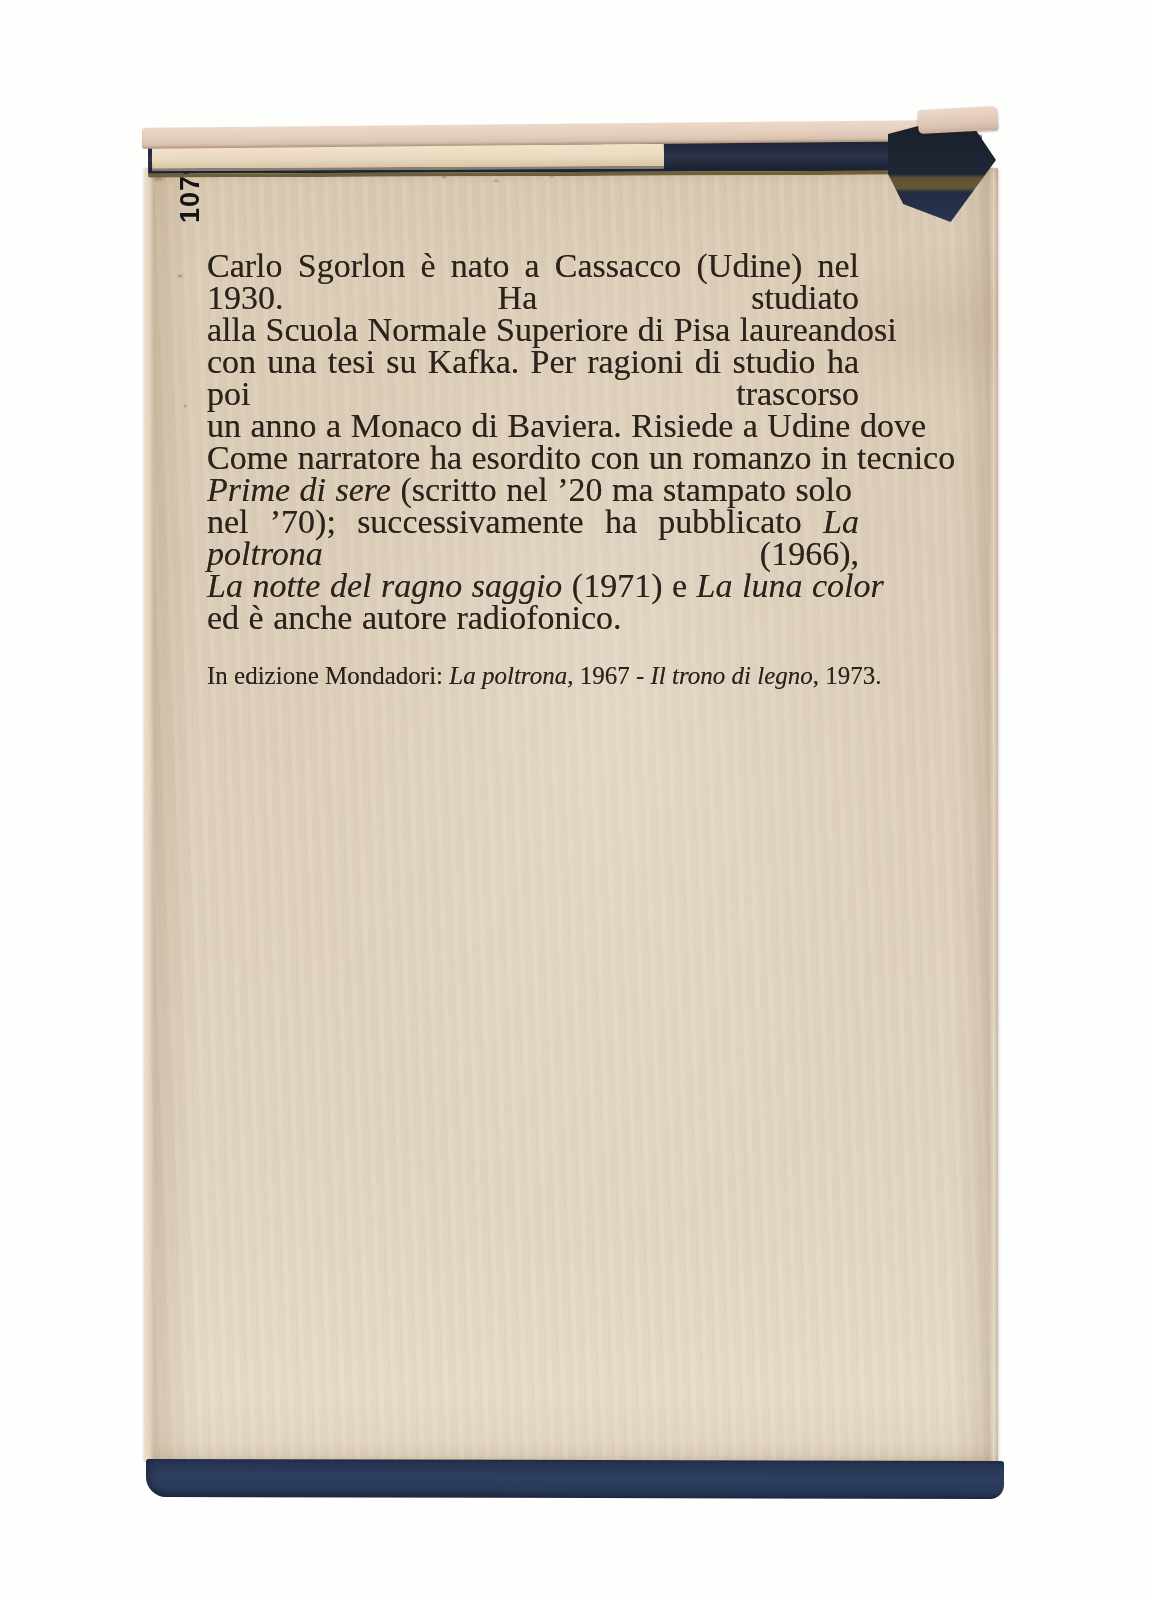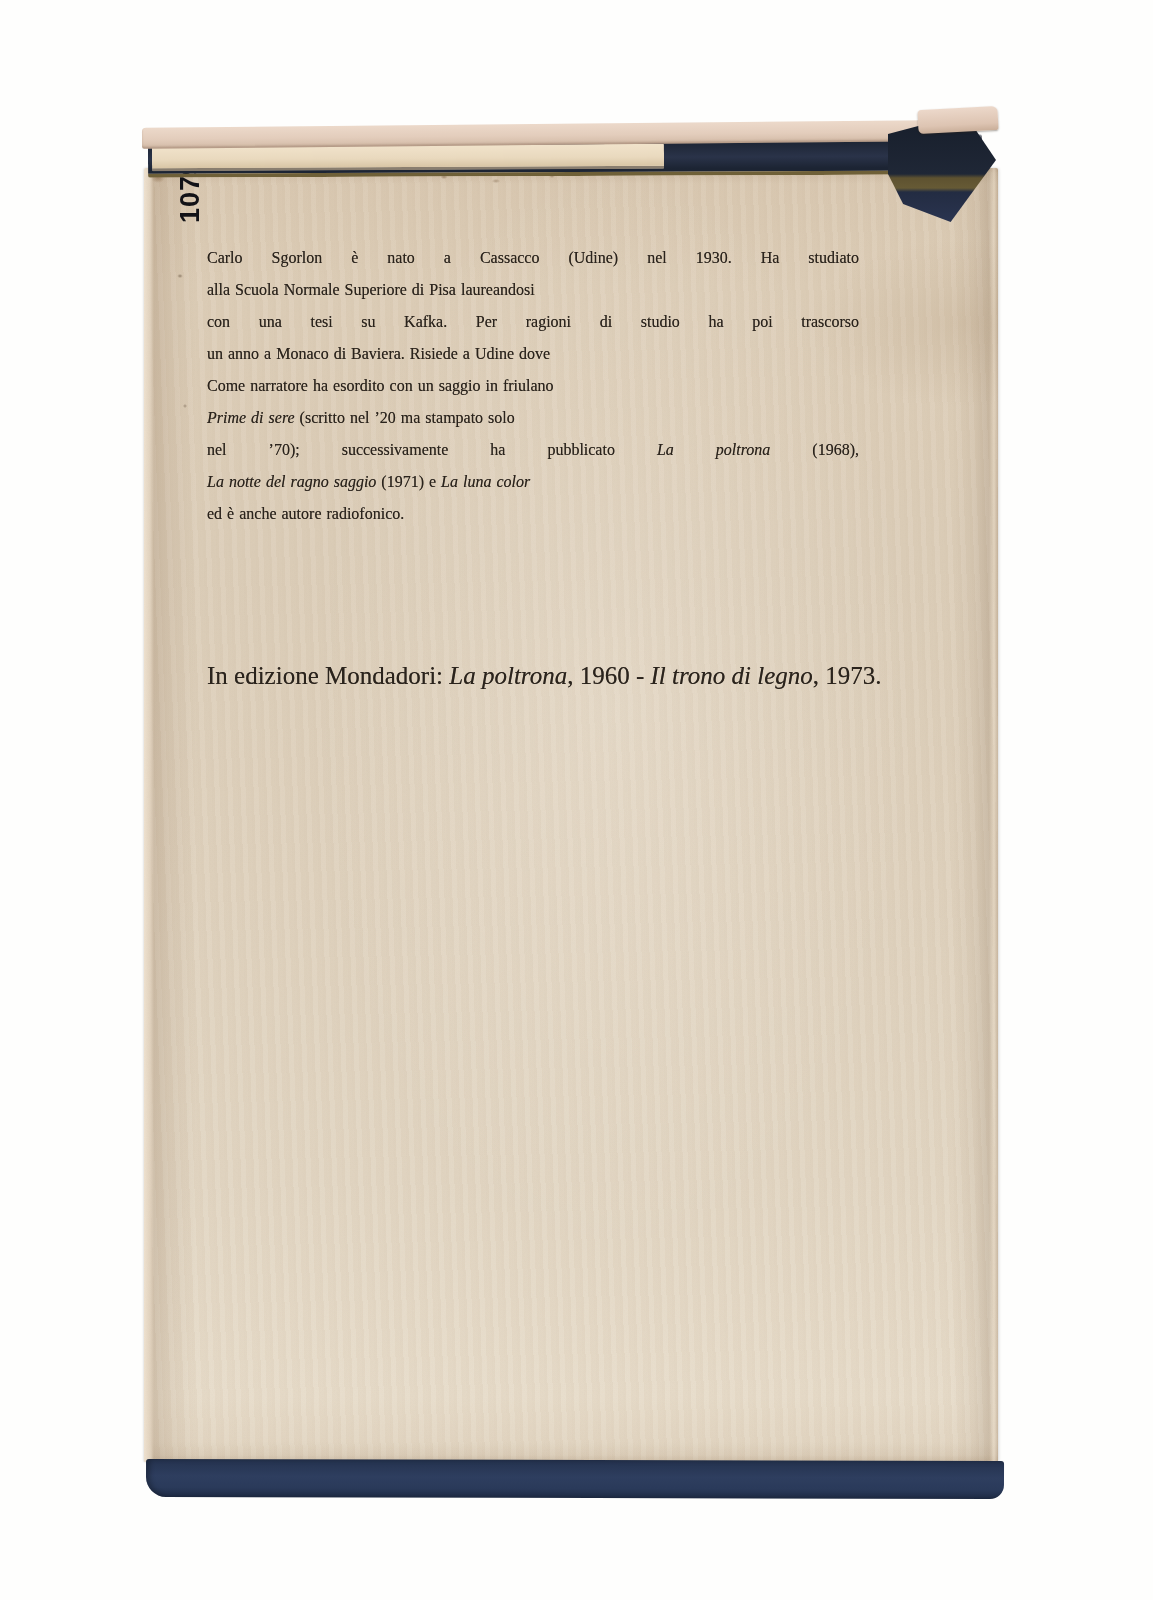--- a/index.html
+++ b/index.html
@@ -90,22 +90,22 @@
     font-weight: bold;
     font-size: 27px;
     letter-spacing: 1px;
     color: #121217;
     text-align: center;
     line-height: 30px;
   }
 
   
   .bio {
-    position: absolute; left: 63px; top: 74px; width: 652px;
-    font-size: 16px; line-height: 32px;
+    position: absolute; left: 63px; top: 82px; width: 652px;
+    font-size: 34px; line-height: 32px;
     color: #2a231c;
     text-shadow: 0 0 0.5px rgba(42,35,28,.6);
     word-spacing: 1px;
   }
   .bio .line { white-space: nowrap; }
   .bio .line.full { white-space: normal; text-align: justify; text-align-last: justify; }
   .it { font-style: italic; }
 
   .edition {
     position: absolute; left: 63px; top: 492px; width: 720px;
@@ -130,28 +130,28 @@
         <rect width="100%" height="100%" filter="url(#noise)"></rect>
       </svg>
 
       <div class="catalog">10791</div>
 
       <div class="bio">
           <div class="line full"><span>Carlo Sgorlon è nato a Cassacco (Udine) nel 1930. Ha studiato</span></div>
           <div class="line"><span>alla Scuola Normale Superiore di Pisa laureandosi</span></div>
           <div class="line full"><span>con una tesi su Kafka. Per ragioni di studio ha poi trascorso</span></div>
           <div class="line"><span>un anno a Monaco di Baviera. Risiede a Udine dove</span></div>
-          <div class="line"><span>Come narratore ha esordito con un saggio in friulano</span></div>
+          <div class="line"><span>Come narratore ha esordito con un romanzo in tecnico</span></div>
           <div class="line"><span class="it">Prime di sere</span><span> (scritto nel ’20 ma stampato solo</span></div>
-          <div class="line full"><span>nel ’70); successivamente ha pubblicato </span><span class="it">La poltrona</span><span> (1968),</span></div>
+          <div class="line full"><span>nel ’70); successivamente ha pubblicato </span><span class="it">La poltrona</span><span> (1966),</span></div>
           <div class="line"><span class="it">La notte del ragno saggio</span><span> (1971) e </span><span class="it">La luna color</span></div>
           <div class="line"><span>ed è anche autore radiofonico.</span></div>
         </div>
 
-      <div class="edition"><span>In edizione Mondadori: </span><span class="it">La poltrona</span><span>, 1960 - </span><span class="it">Il trono di legno</span><span>, 1973.</span></div>
+      <div class="edition"><span>In edizione Mondadori: </span><span class="it">La poltrona</span><span>, 1967 - </span><span class="it">Il trono di legno</span><span>, 1973.</span></div>
     </div>
 
     <div class="navy-top"></div>
     <div class="pages-strip"></div>
     <div class="top-edge"></div>
     <div class="corner-tear"></div>
     <div class="corner-piece"></div>
     <div class="navy-bottom"></div>
 
   </div>

